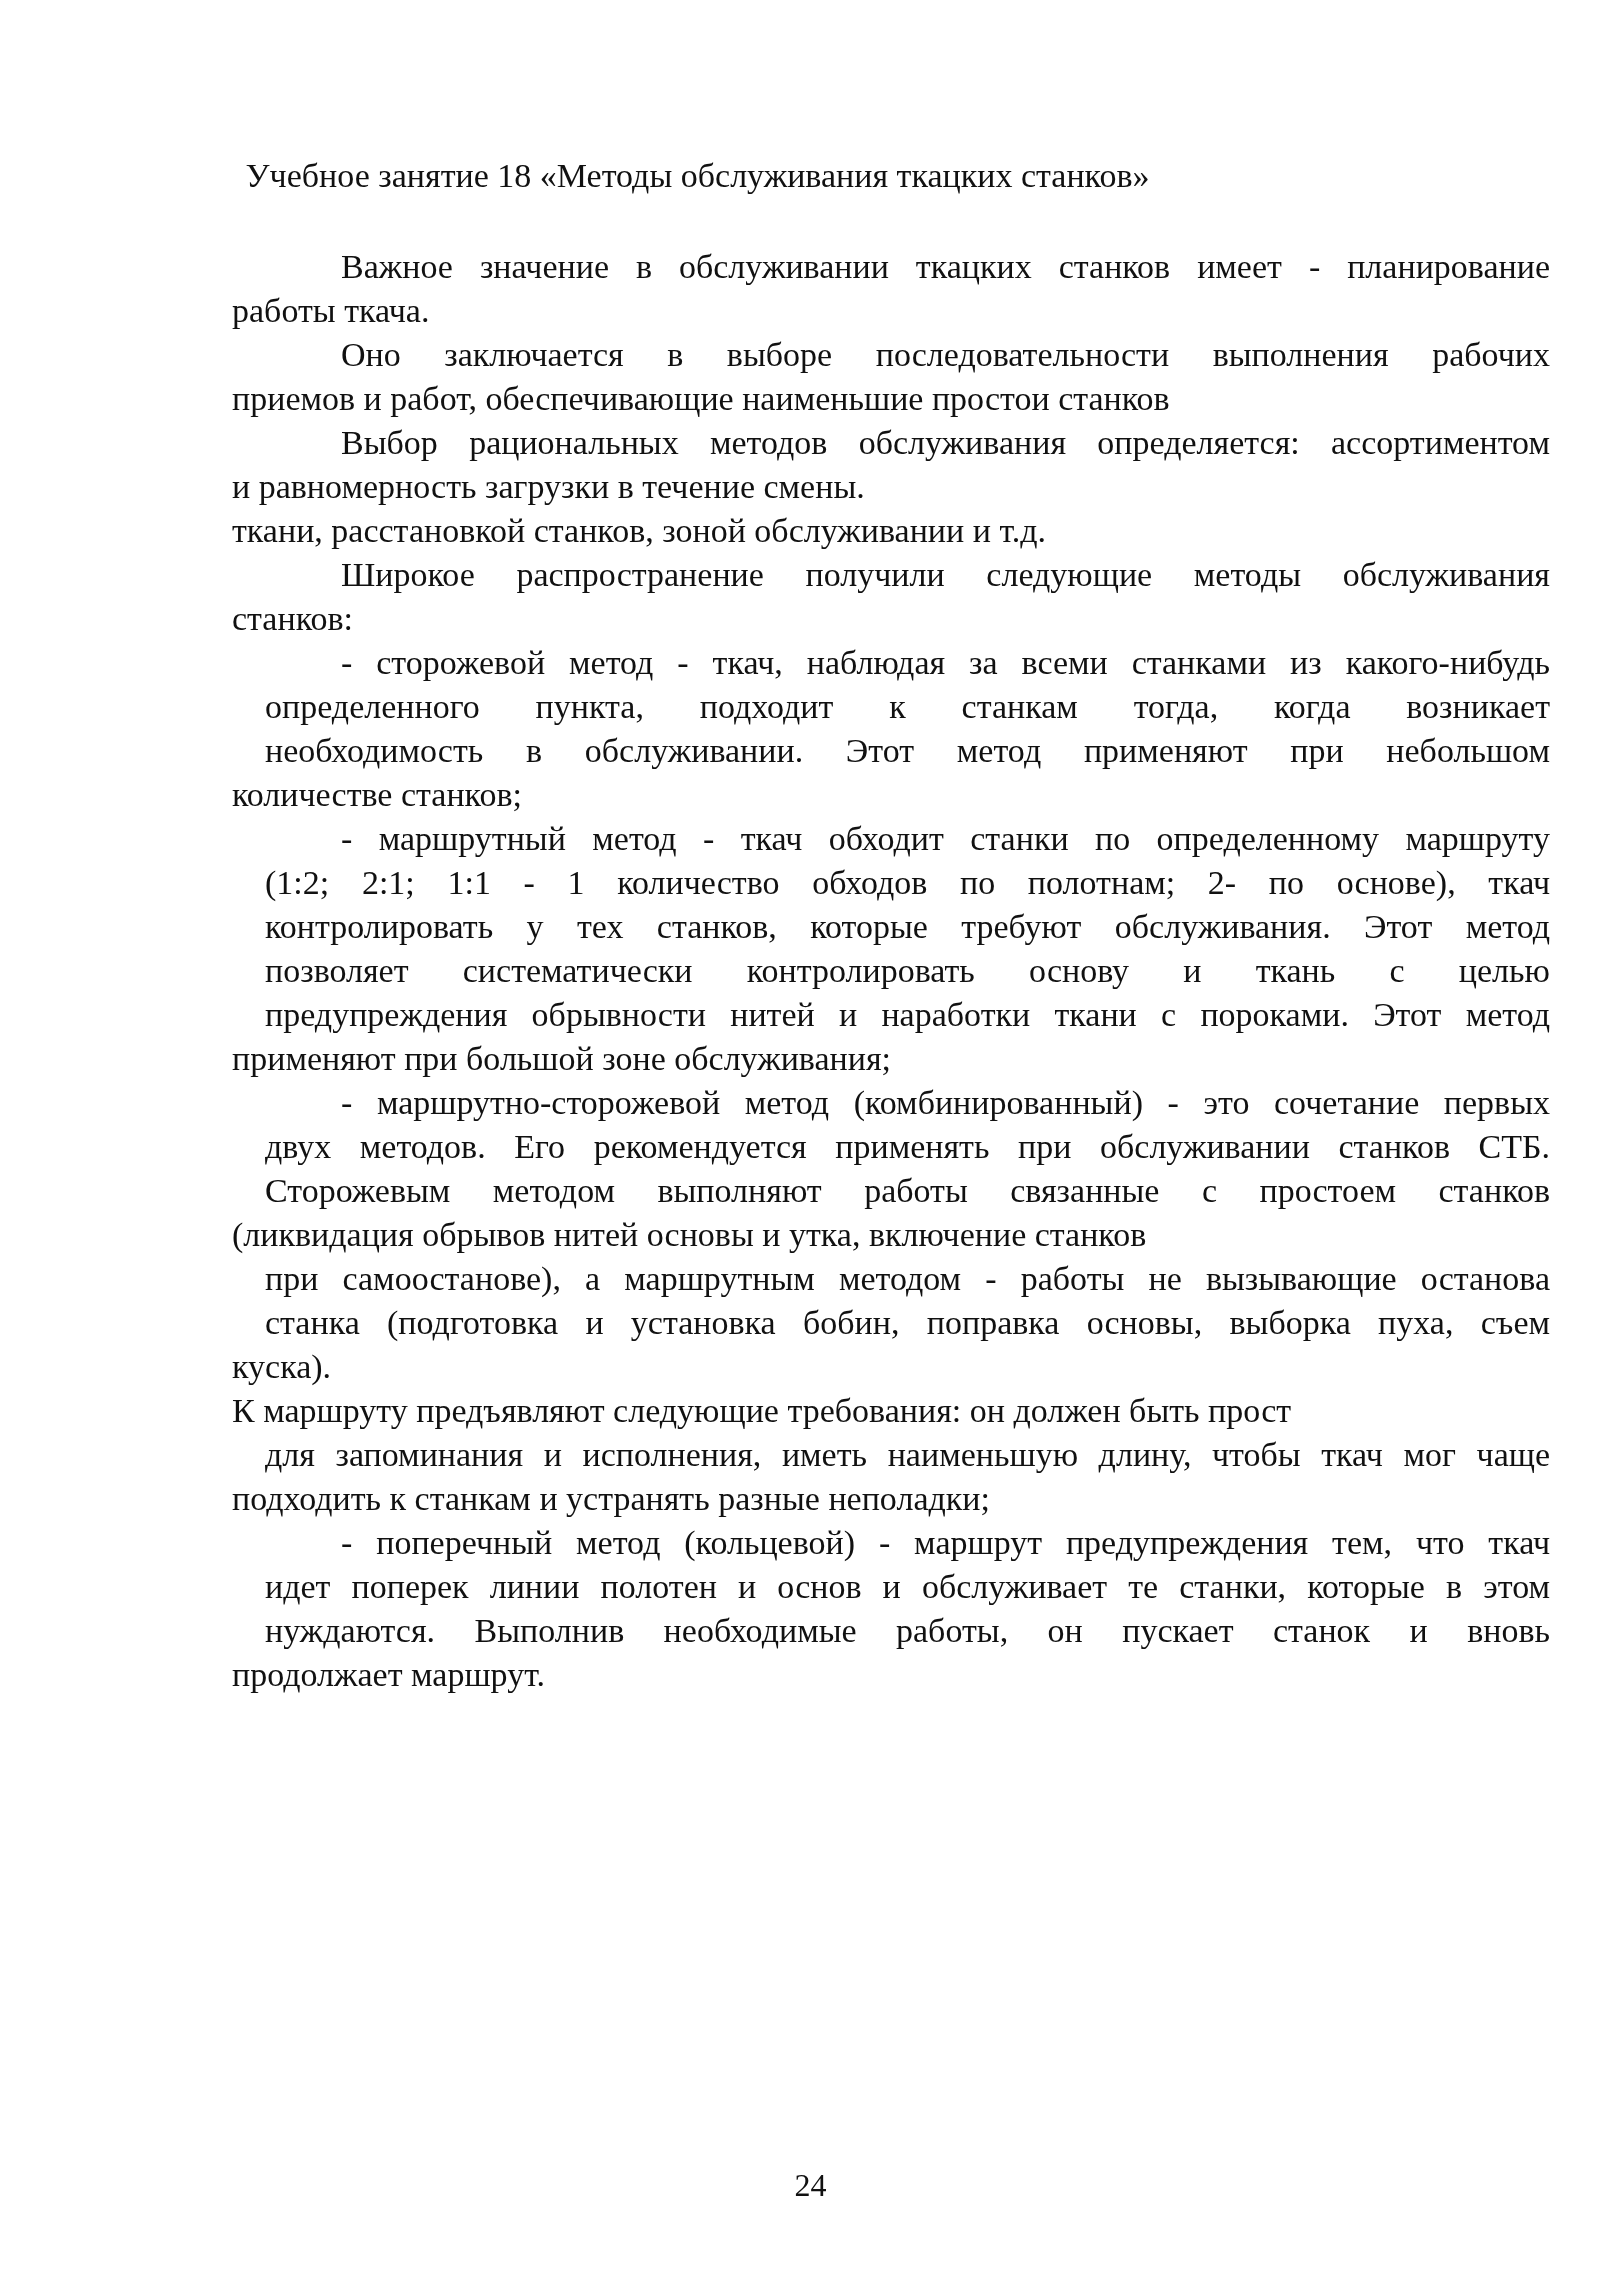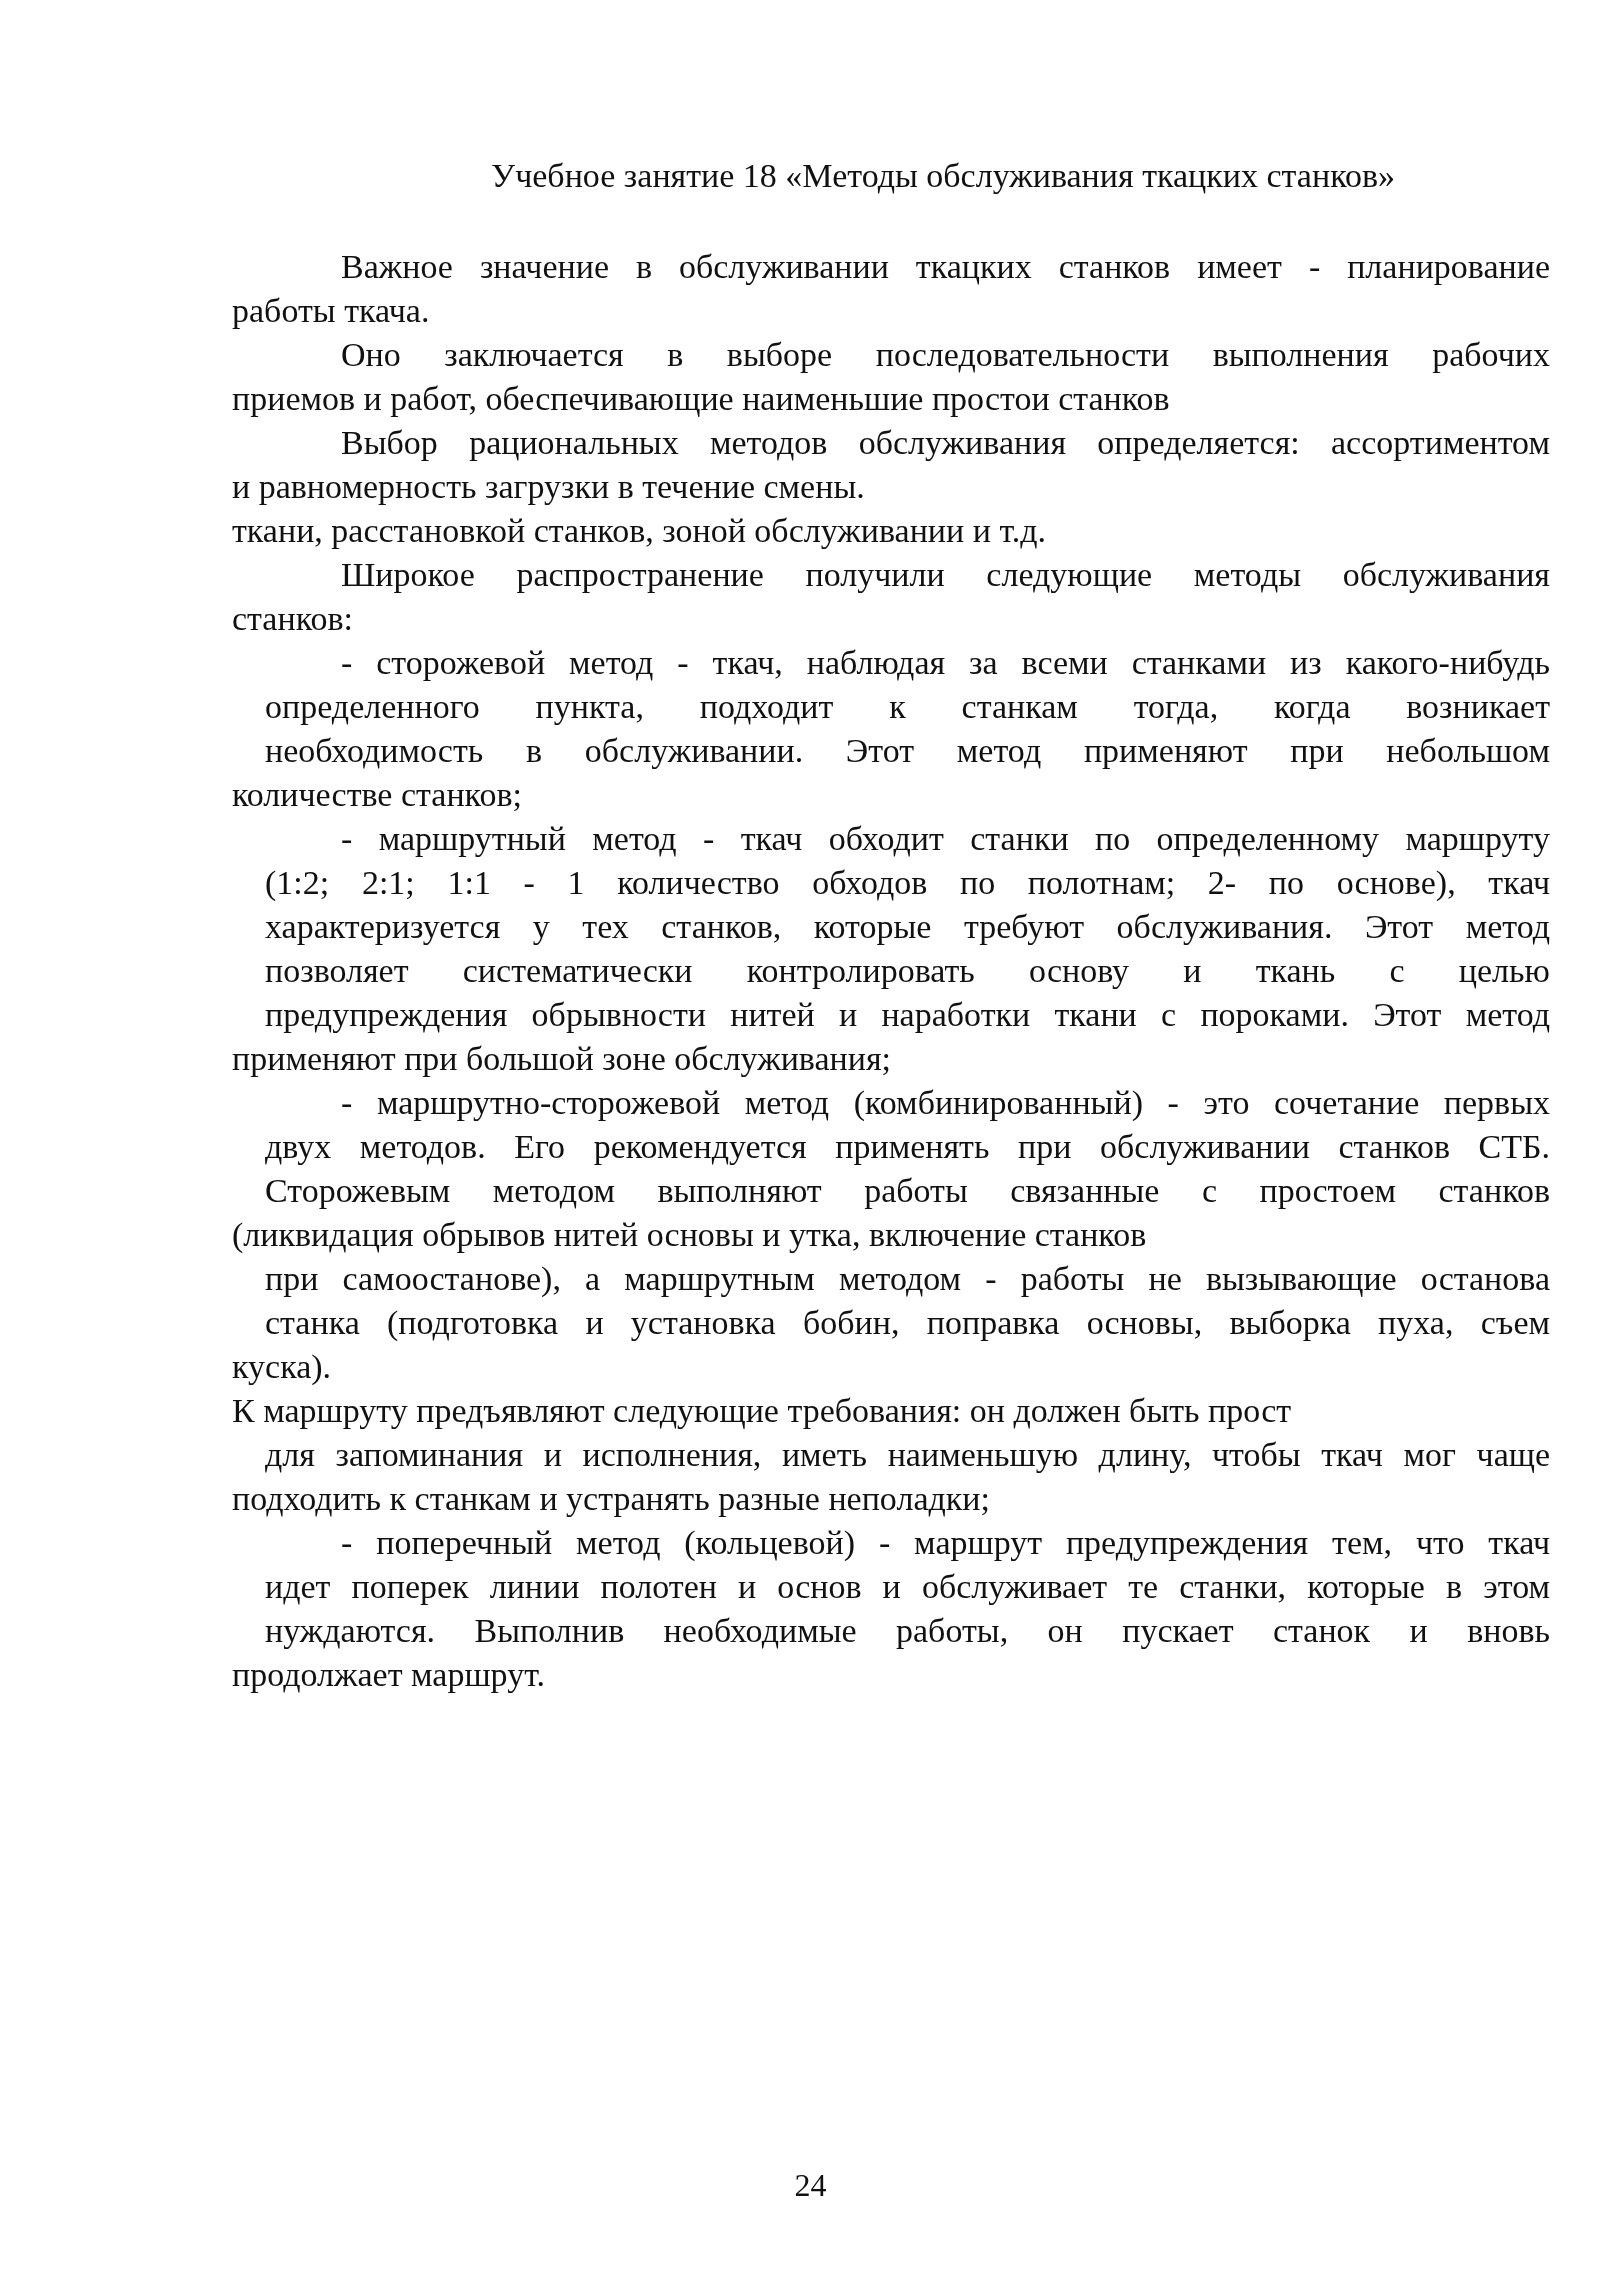--- a/index.html
+++ b/index.html
@@ -20,21 +20,21 @@
       left: 0; top: 0;
       width: 1621px;
       height: 2293px;
       background: #ffffff;
     }
     .title {
       position: absolute;
       left: 0;
       width: 1395px;
       top: 154px;
-      text-align: right;
+      text-align: center;
       font-size: 34px;
       line-height: 43px;
       white-space: nowrap;
     }
     .body {
       position: absolute;
       left: 232px;
       top: 245px;
       width: 1318px;
       font-size: 34px;
@@ -77,21 +77,21 @@
       <div class="line">и равномерность загрузки в течение смены.</div>
       <div class="line">ткани, расстановкой станков, зоной обслуживании и т.д.</div>
       <div class="line justify indent">Широкое распространение получили следующие методы обслуживания</div>
       <div class="line">станков:</div>
       <div class="line justify indent">- сторожевой метод - ткач, наблюдая за всеми станками из какого-нибудь</div>
       <div class="line justify">определенного пункта, подходит к станкам тогда, когда возникает</div>
       <div class="line justify">необходимость в обслуживании. Этот метод применяют при небольшом</div>
       <div class="line">количестве станков;</div>
       <div class="line justify indent">- маршрутный метод - ткач обходит станки по определенному маршруту</div>
       <div class="line justify">(1:2; 2:1; 1:1 - 1 количество обходов по полотнам; 2- по основе), ткач</div>
-      <div class="line justify">характеризуется у тех станков, которые требуют обслуживания. Этот метод</div>
+      <div class="line justify">контролировать у тех станков, которые требуют обслуживания. Этот метод</div>
       <div class="line justify">позволяет систематически контролировать основу и ткань с целью</div>
       <div class="line justify">предупреждения обрывности нитей и наработки ткани с пороками. Этот метод</div>
       <div class="line">применяют при большой зоне обслуживания;</div>
       <div class="line justify indent">- маршрутно-сторожевой метод (комбинированный) - это сочетание первых</div>
       <div class="line justify">двух методов. Его рекомендуется применять при обслуживании станков СТБ.</div>
       <div class="line justify">Сторожевым методом выполняют работы связанные с простоем станков</div>
       <div class="line">(ликвидация обрывов нитей основы и утка, включение станков</div>
       <div class="line justify">при самоостанове), а маршрутным методом - работы не вызывающие останова</div>
       <div class="line justify">станка (подготовка и установка бобин, поправка основы, выборка пуха, съем</div>
       <div class="line">куска).</div>

